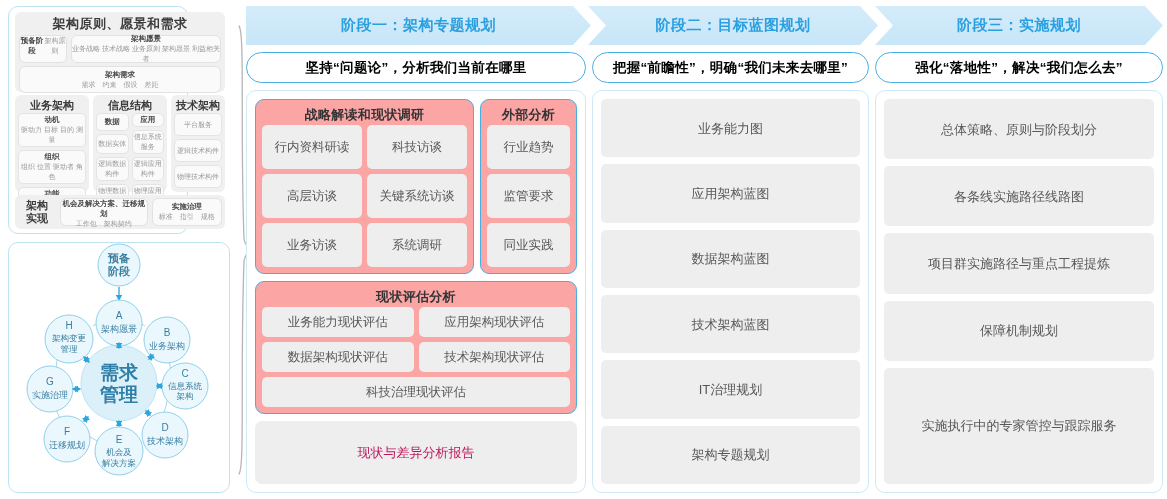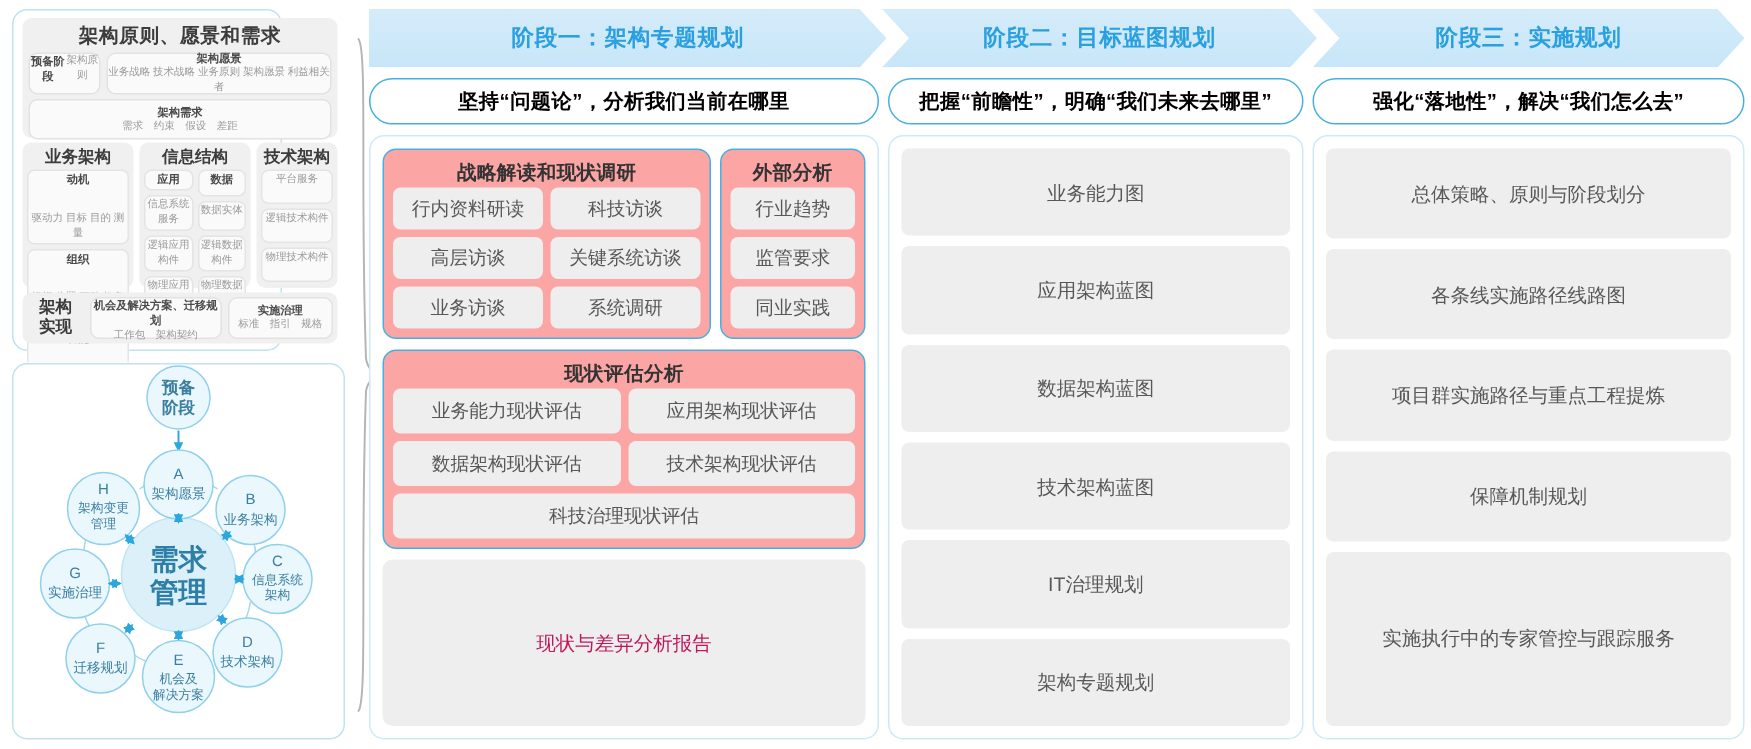--- a/index.html
+++ b/index.html
@@ -59,21 +59,21 @@
   #togaf-row2 { position: absolute; left: 4px; top: 54px; width: 202px; height: 27px; display:flex; flex-direction:column; justify-content:center; }
   .mini-t { font-size: 7.5px; font-weight: bold; color: #4a4a4a; text-align:center; line-height: 10px; }
   .mini-s { font-size: 7px; color: #9a9a9a; text-align:center; line-height: 10px; }
 
   
   #pillars { position: absolute; left: 6px; top: 88px; width: 210px; height: 97px; display: flex; gap: 4px; }
   .pillar { border-radius: 6px; background: #f0f0f0; padding: 3px 3px 4px; display: flex; flex-direction: column; }
   .pillar-title { font-size: 11px; font-weight: bold; color: #3c3c3c; text-align: center; line-height: 15px; }
   .pillar-body { flex: 1; display: flex; gap: 3px; }
   .pcol { flex: 1; display: flex; flex-direction: column; gap: 3px; }
-  .pbox { background: #fafafa; border: 1px solid #e4e4e4; border-radius: 5px; flex: 1; display: flex; flex-direction: column; padding: 1px; gap: 16px; }
+  .pbox { background: #fafafa; border: 1px solid #e4e4e4; border-radius: 5px; flex: 1; display: flex; flex-direction: column; justify-content: center; padding: 1px; }
 
   
   #togaf-bot { position: absolute; left: 6px; top: 188px; width: 210px; height: 34px; background: #f0f0f0; border-radius: 6px; display: flex; align-items: center; gap: 4px; padding: 3px; }
   #tb-label { width: 38px; font-size: 11px; font-weight: bold; color: #3c3c3c; text-align: center; line-height: 13px; }
   #tb-b1 { flex: 1.25; height: 28px; display:flex; flex-direction:column; justify-content:space-between; }
   #tb-b2 { flex: 1; height: 28px; display:flex; flex-direction:column; justify-content:center; }
 
   
   #adm-svg { display: block; }
 
@@ -135,21 +135,21 @@
   .item {
     background: #eeeeee;
     border-radius: 5px;
     display: flex; align-items: center; justify-content: center;
     text-align: center;
     color: #58585a;
     font-size: 12.5px;
     line-height: 15px;
     padding: 2px 3px;
   }
-  .h28 { height: 28px; }
+  .h28 { height: 44px; }
   .h30 { height: 30px; }
   #p1-top { display: flex; gap: 6px; }
   #p1-research { flex: 1; }
   #p1-external { width: 97px; }
   #p1-assess { margin-top: 7px; }
   #p1-report {
     margin-top: 7px; flex: 1;
     background: #eeeeee; border-radius: 7px;
     display: flex; align-items: center; justify-content: center;
     color: #be185d; font-size: 13px;
@@ -206,44 +206,44 @@
               </div>
             </div>
           </div>
         </div>
 
         <div class="pillar" style="flex:1.02">
           <div class="pillar-title">信息结构</div>
           <div class="pillar-body">
             <div class="pcol">
               <div class="pbox" style="flex:.72">
-                <div class="mini-t">应用</div>
-              </div>
-              <div class="pbox" style="flex:.95">
-                <div class="mini-s">信息系统服务</div>
-              </div>
-              <div class="pbox">
-                <div class="mini-s">逻辑应用构件</div>
-              </div>
-              <div class="pbox">
-                <div class="mini-s">物理应用构件</div>
+                <div class="mini-t">数据</div>
+              </div>
+              <div class="pbox" style="flex:.8">
+                <div class="mini-s">数据实体</div>
+              </div>
+              <div class="pbox">
+                <div class="mini-s">逻辑数据构件</div>
+              </div>
+              <div class="pbox">
+                <div class="mini-s">物理数据构件</div>
               </div>
             </div>
             <div class="pcol">
               <div class="pbox" style="flex:.72">
-                <div class="mini-t">数据</div>
-              </div>
-              <div class="pbox" style="flex:.8">
-                <div class="mini-s">数据实体</div>
-              </div>
-              <div class="pbox">
-                <div class="mini-s">逻辑数据构件</div>
-              </div>
-              <div class="pbox">
-                <div class="mini-s">物理数据构件</div>
+                <div class="mini-t">应用</div>
+              </div>
+              <div class="pbox" style="flex:.95">
+                <div class="mini-s">信息系统服务</div>
+              </div>
+              <div class="pbox">
+                <div class="mini-s">逻辑应用构件</div>
+              </div>
+              <div class="pbox">
+                <div class="mini-s">物理应用构件</div>
               </div>
             </div>
           </div>
         </div>
 
         <div class="pillar" style="flex:.72">
           <div class="pillar-title">技术架构</div>
           <div class="pillar-body">
             <div class="pcol" style="justify-content:flex-end">
               <div class="pbox">

